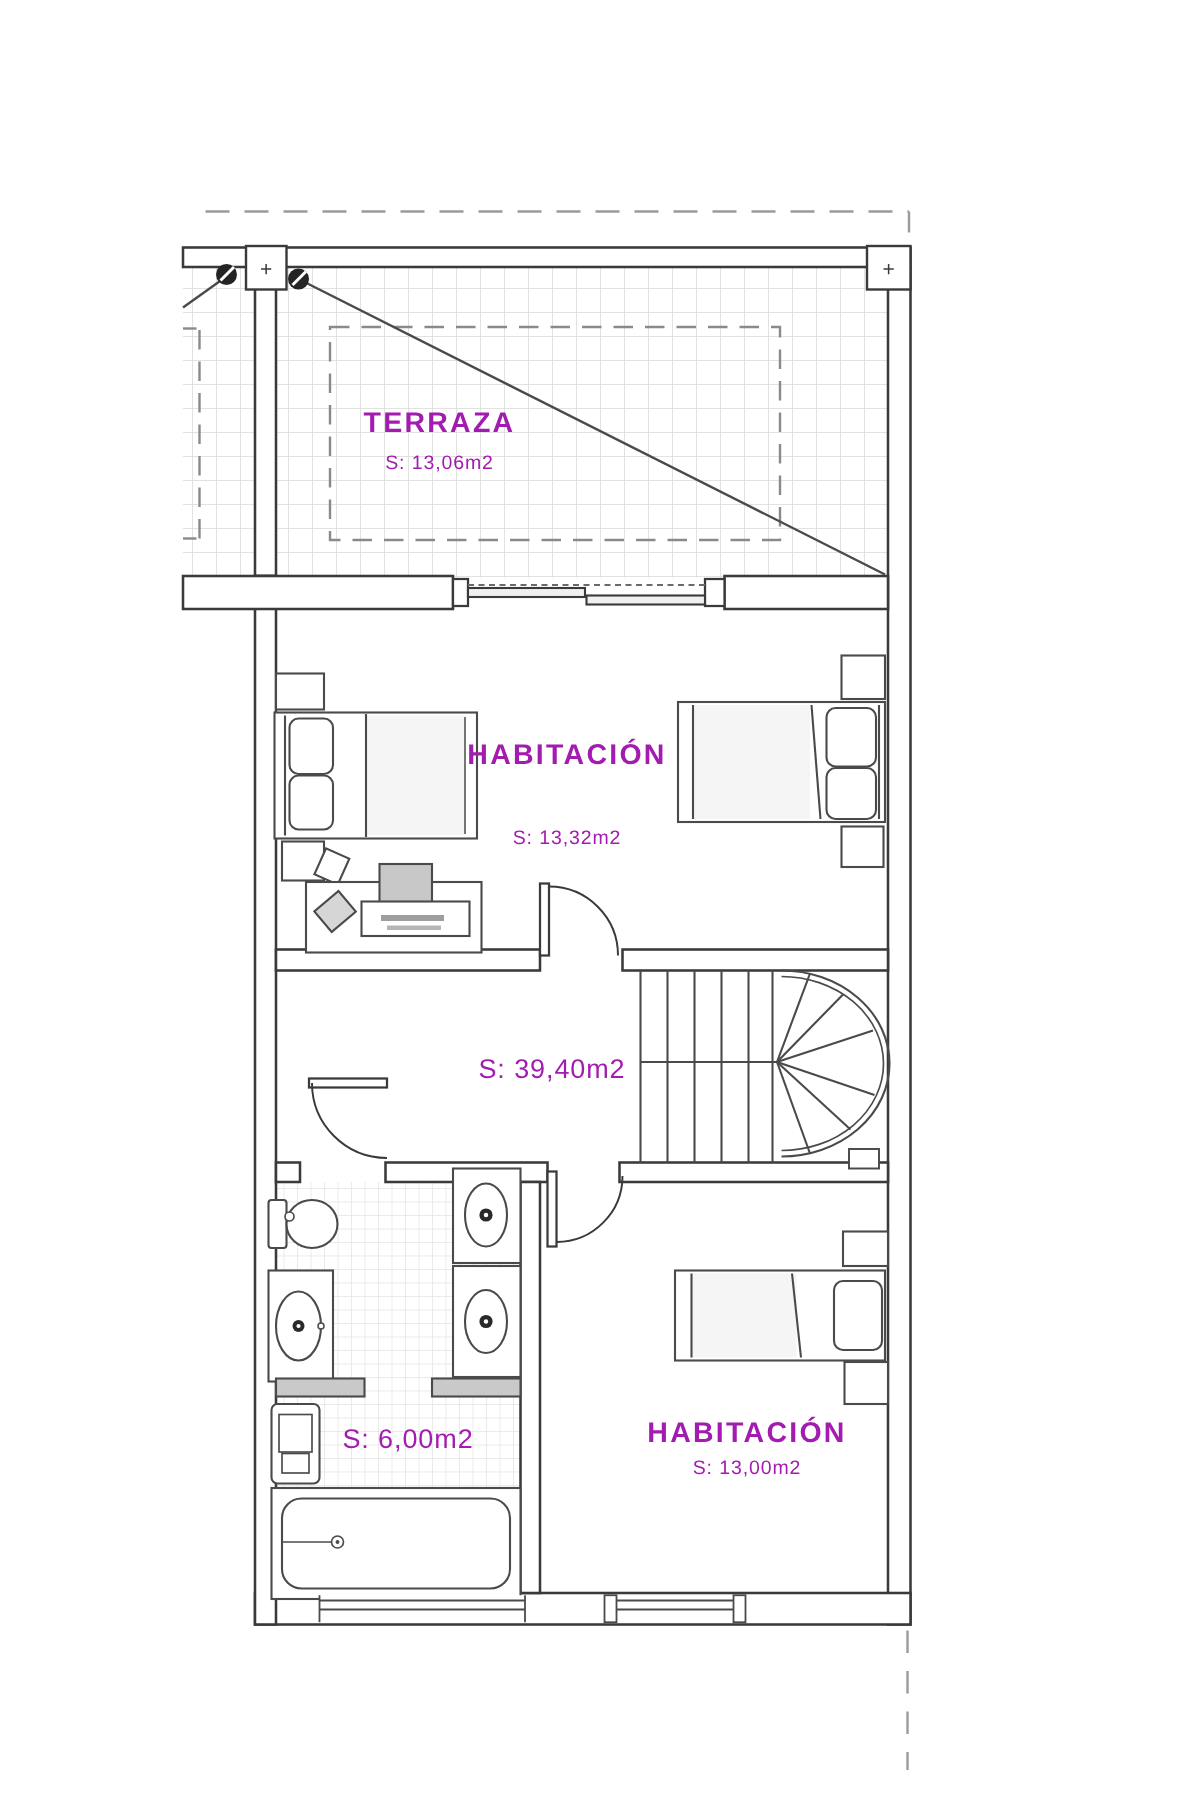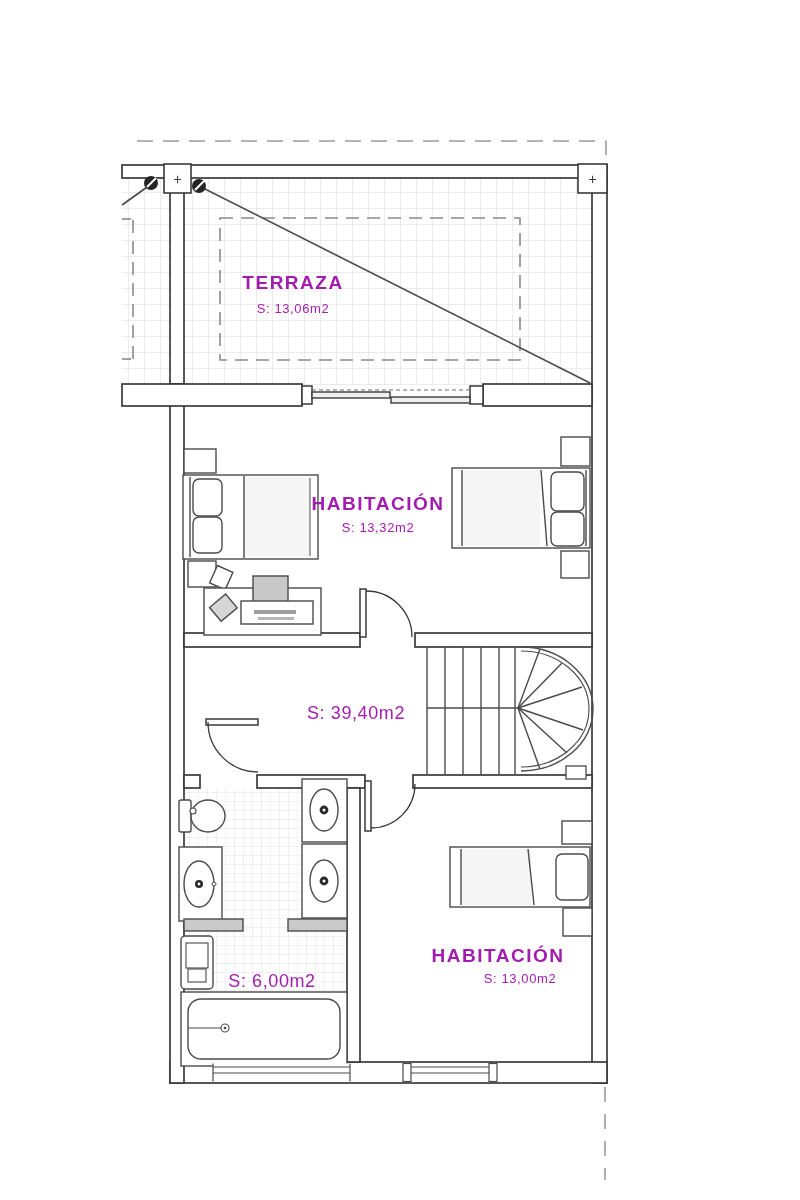--- a/index.html
+++ b/index.html
@@ -236,22 +236,22 @@
       <line x1="403" y1="1073" x2="497" y2="1073" stroke="#4a4a4a" stroke-width="1.2"></line>
       <rect x="403" y="1063.5" width="8" height="18" fill="#ffffff" stroke="#4a4a4a" stroke-width="1.2"></rect>
       <rect x="489" y="1063.5" width="8" height="18" fill="#ffffff" stroke="#4a4a4a" stroke-width="1.2"></rect>
     </g>
   </svg>
 
   <div class="label room-name" style="left:293px;top:283px;">TERRAZA</div>
   <div class="label room-area" style="left:293px;top:308px;">S: 13,06m2</div>
 
   <div class="label room-name" style="left:378px;top:504px;">HABITACIÓN</div>
-  <div class="label room-area" style="left:378px;top:527px;">S: 13,32m2</div>
-
-  <div class="label room-area" style="left:356px;top:713px;font-size:18px;">S: 39,40m2</div>
-
-  <div class="label room-area" style="left:272px;top:960px;font-size:18px;margin-top:21px;">S: 6,00m2</div>
+  <div class="label room-area" style="left:378px;top:558px;">S: 13,32m2</div>
+
+  <div class="label room-area" style="left:368px;top:713px;font-size:18px;">S: 39,40m2</div>
+
+  <div class="label room-area" style="left:272px;top:960px;font-size:18px;">S: 6,00m2</div>
 
   <div class="label room-name" style="left:498px;top:956px;">HABITACIÓN</div>
-  <div class="label room-area" style="left:498px;top:978px;margin-left:22px;">S: 13,00m2</div>
+  <div class="label room-area" style="left:498px;top:978px;">S: 13,00m2</div>
 
 </div>
 
 </body></html>

